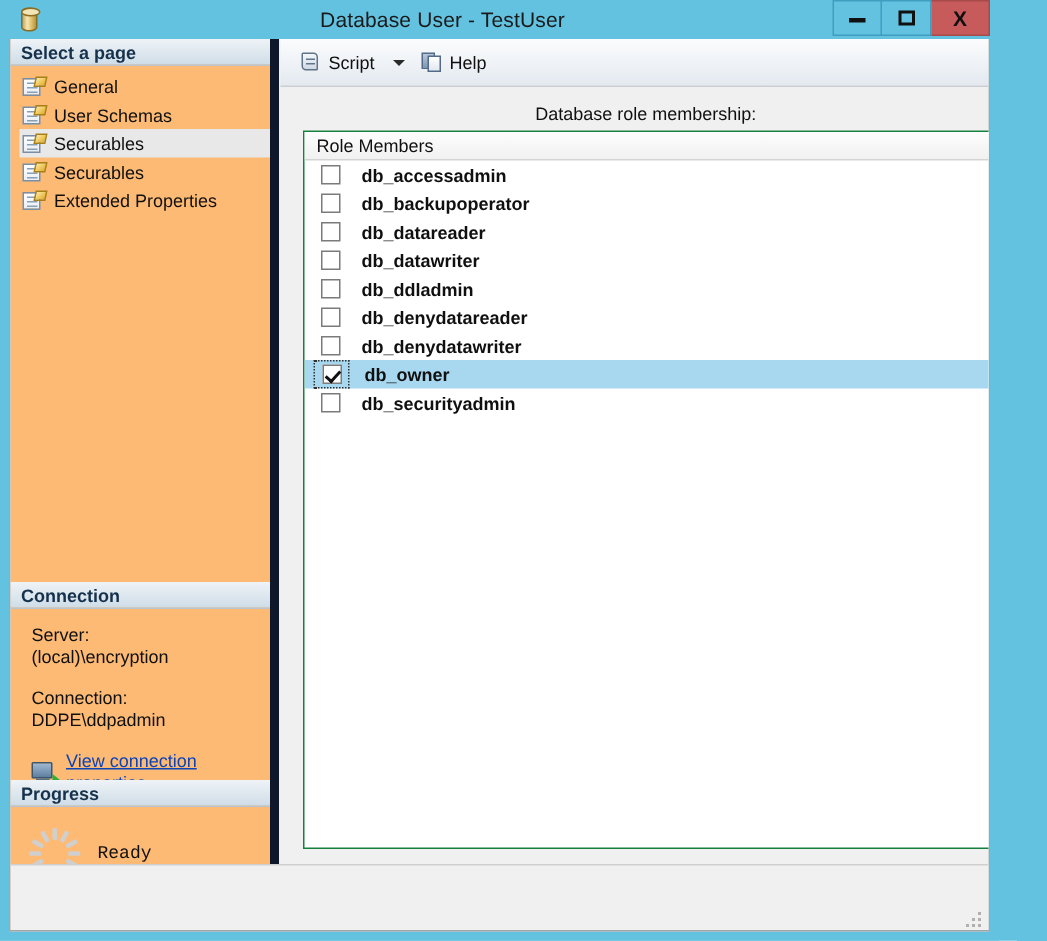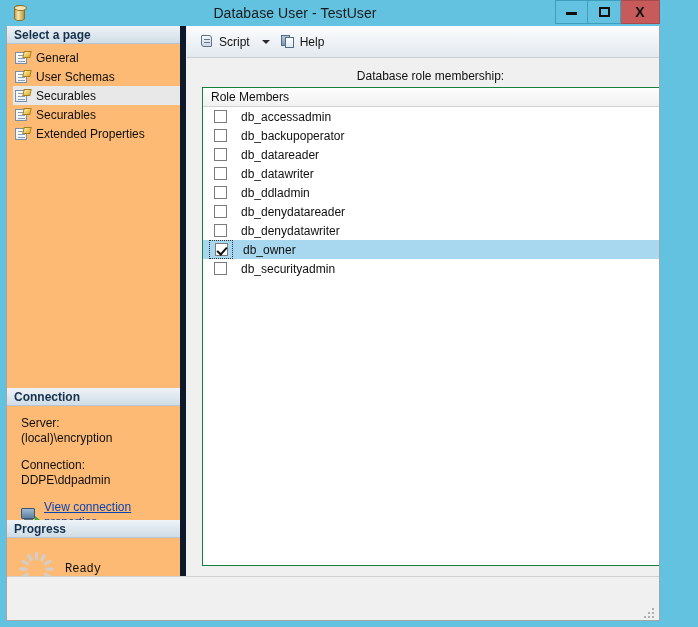--- a/index.html
+++ b/index.html
@@ -378,21 +378,21 @@
   }
   .cb.checked::after {
     content: "";
     position: absolute;
     left: 3px; top: 1px;
     width: 4px; height: 8px;
     border: solid #101010;
     border-width: 0 2px 2px 0;
     transform: rotate(42deg);
   }
-  .role-label { margin-left: 11px; }
+  .role-label { margin-left: 11px; font-weight: bold; }
 
   
   #footer {
     position: absolute;
     left: 0; right: 0; bottom: 0;
     height: 44px;
     background: #f0f0f0;
     border-top: 1px solid #cfcfcf;
   }
   #footer-buttons {

